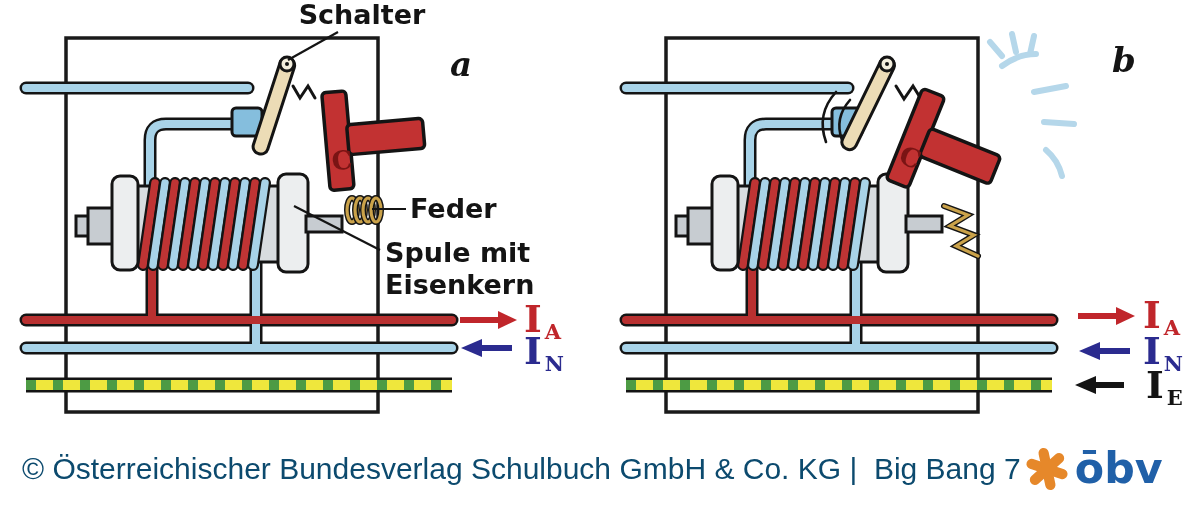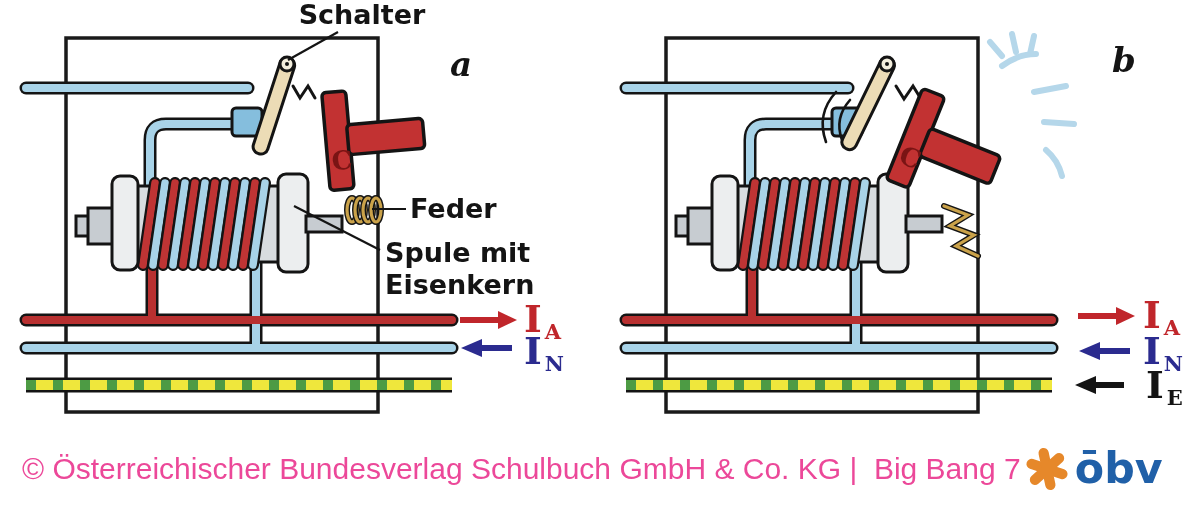--- a/index.html
+++ b/index.html
@@ -33,21 +33,21 @@
   .hand{font-family:"DejaVu Sans",sans-serif;font-weight:600;font-size:27px;fill:#141414;}
   .letter{font-family:"DejaVu Serif",serif;font-style:italic;font-weight:700;font-size:34px;fill:#141414;}
   .cmark{font-family:"DejaVu Serif",serif;font-weight:700;font-size:26px;fill:#7a1414;}
   .cur{font-family:"DejaVu Serif",serif;font-weight:700;font-size:38px;}
   .cur .sub{font-size:21px;}
   .cur-red{fill:#c0262b;} .cur-blue{fill:#2b2b8f;} .cur-black{fill:#141414;}
   .ar-red{stroke:#c0262b;stroke-width:6;fill:none;}
   .ar-blue{stroke:#2b2b8f;stroke-width:6;fill:none;}
   .ar-black{stroke:#141414;stroke-width:6;fill:none;}
   .footer{display:flex;align-items:center;justify-content:space-between;height:78px;padding:0 14px 0 22px;}
-  .copyright{font-family:"Liberation Sans","DejaVu Sans",sans-serif;font-size:30px;color:#ec4899;white-space:pre;}
+  .copyright{font-family:"Liberation Sans","DejaVu Sans",sans-serif;font-size:30px;color:#0c4a6e;white-space:pre;}
   .logo-text{font-family:"DejaVu Sans",sans-serif;font-weight:700;font-size:46px;fill:#2060a8;}
 </style>
 </head>
 <body>
 
 <div class="stage">
 
   <svg class="diagram" width="1200" height="430" viewBox="0 0 1200 430">
     <defs>
       <g id="apparatus">

